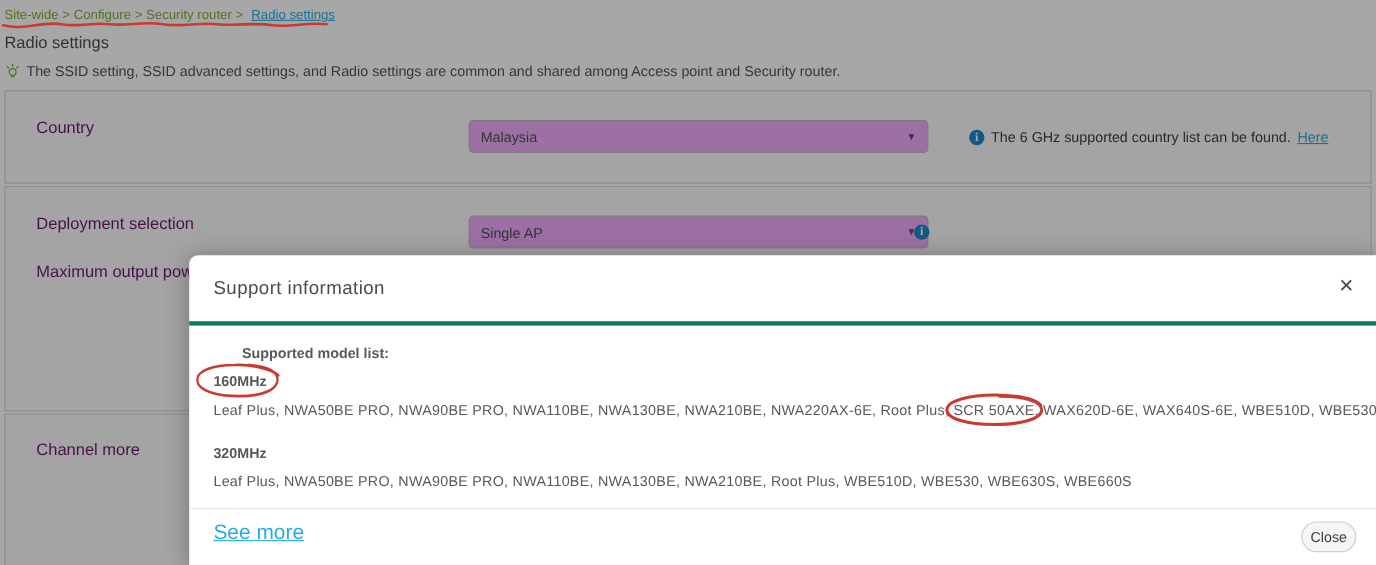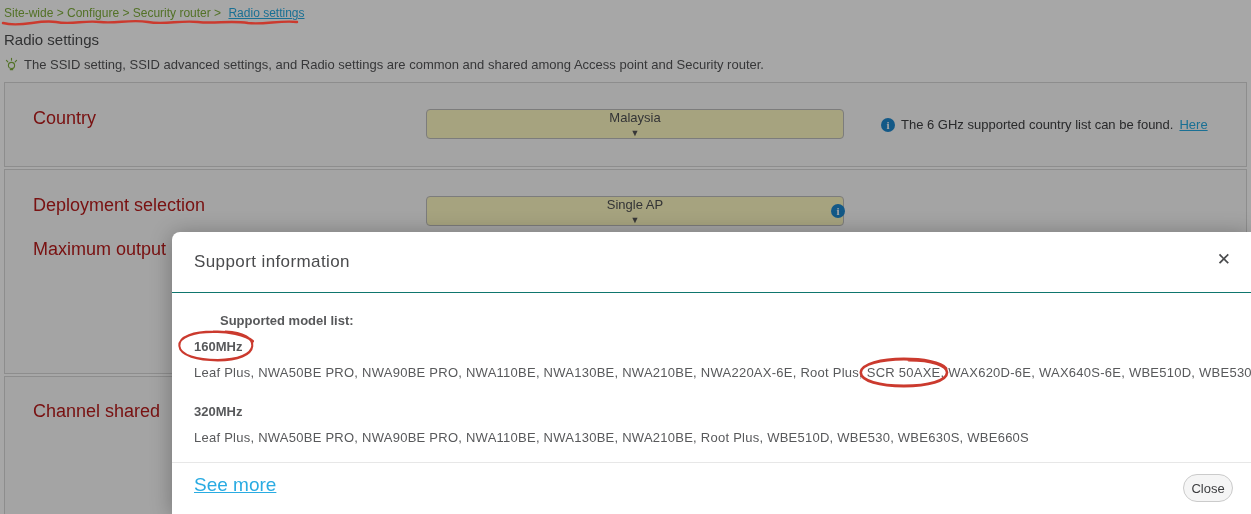--- a/index.html
+++ b/index.html
@@ -15,27 +15,27 @@
   .crumb-current { color:var(--link-blue); text-decoration:underline; margin-left:4px; cursor:pointer; }
   .page-title { position:absolute; left:4px; top:31px; margin:0; font-size:15px; font-weight:400; color:#4c4d4f; z-index:1; }
   .note { position:absolute; left:4px; top:57px; display:flex; align-items:center; gap:5px; font-size:13px; color:#545557; z-index:1; }
   .note svg { flex:0 0 auto; }
 
   .panel { position:absolute; left:4px; right:4px; background:#fafafa; border:1px solid #d7d7d7; z-index:1; }
   .panel-1 { top:82px;  height:83px; }
   .panel-2 { top:169px; height:203px; }
   .panel-3 { top:376px; height:200px; }
 
-  .field-label { position:absolute; left:28px; font-size:18px; color:#b91c1c; }
+  .field-label { position:absolute; left:28px; font-size:15px; color:#701a75; }
 
   .select {
     position:absolute; left:421px; width:396px; height:28px; box-sizing:content-box;
-    background:#fef9c3; border:1px solid #bdbdbd; border-radius:4px;
+    background:#f0abfc; border:1px solid #bdbdbd; border-radius:4px;
     display:flex; align-items:center; justify-content:space-between;
-    padding:0 10px; font-size:13px; color:#4f5052; cursor:pointer;flex-direction:column;
+    padding:0 10px; font-size:13px; color:#4f5052; cursor:pointer;
   }
   .select .arrow { font-size:9px; color:#555; }
 
   .help-row { position:absolute; display:flex; align-items:center; gap:6px; font-size:13px; color:#3f4042; }
   .info-icon {
     width:14px; height:14px; border-radius:50%;
     background:var(--info-icon-blue); color:#fff;
     font-family:"Liberation Serif",serif; font-weight:bold; font-size:11px; line-height:14px;
     display:inline-block; text-align:center; cursor:pointer;
   }
@@ -43,21 +43,21 @@
 
   
   .dim-overlay { position:absolute; inset:0; background:rgba(0,0,0,0.345); z-index:5; }
 
   
   .modal {
     position:absolute; left:172px; top:232px; right:0; bottom:0;
     background:#fff; border-radius:8px 0 0 0;
     box-shadow:0 2px 22px rgba(0,0,0,0.3); z-index:10;
   }
-  .modal-header { position:relative; height:60px; border-bottom:1px solid #0f766e; }
+  .modal-header { position:relative; height:60px; border-bottom:4px solid #0f766e; }
   .modal-title { position:absolute; left:22px; top:20px; font-size:17px; letter-spacing:0.4px; color:#4a4b4d; }
   .modal-close { position:absolute; right:20px; top:19px; font-size:17px; color:#4a4b4d; cursor:pointer; line-height:1; }
 
   .modal .bold { font-weight:700; font-size:13px; color:#57585a; }
   .section-label { position:absolute; left:22px; top:81px;margin-left:26px; }
   .group-heading-1 { position:absolute; left:22px; top:107px; }
   .models-line-1  { position:absolute; left:22px; top:133px; font-size:13px; letter-spacing:0.25px; white-space:nowrap; }
   .group-heading-2 { position:absolute; left:22px; top:172px; }
   .models-line-2  { position:absolute; left:22px; top:198px; font-size:13px; letter-spacing:0.25px; white-space:nowrap; }
 
@@ -118,21 +118,21 @@
       <span>Single AP</span>
       <span class="arrow">▼</span>
     </div>
     <div class="help-row" style="left:826px; top:34px">
       <span class="info-icon">i</span>
     </div>
     <span class="field-label" style="top:69px">Maximum output power</span>
   </div>
 
   <div class="panel panel-3">
-    <span class="field-label" style="top:24px">Channel shared</span>
+    <span class="field-label" style="top:24px">Channel more</span>
   </div>
 
   <div class="dim-overlay"></div>
 
   <div class="modal">
     <div class="modal-header">
       <span class="modal-title">Support information</span>
       <span class="modal-close">✕</span>
     </div>
 

